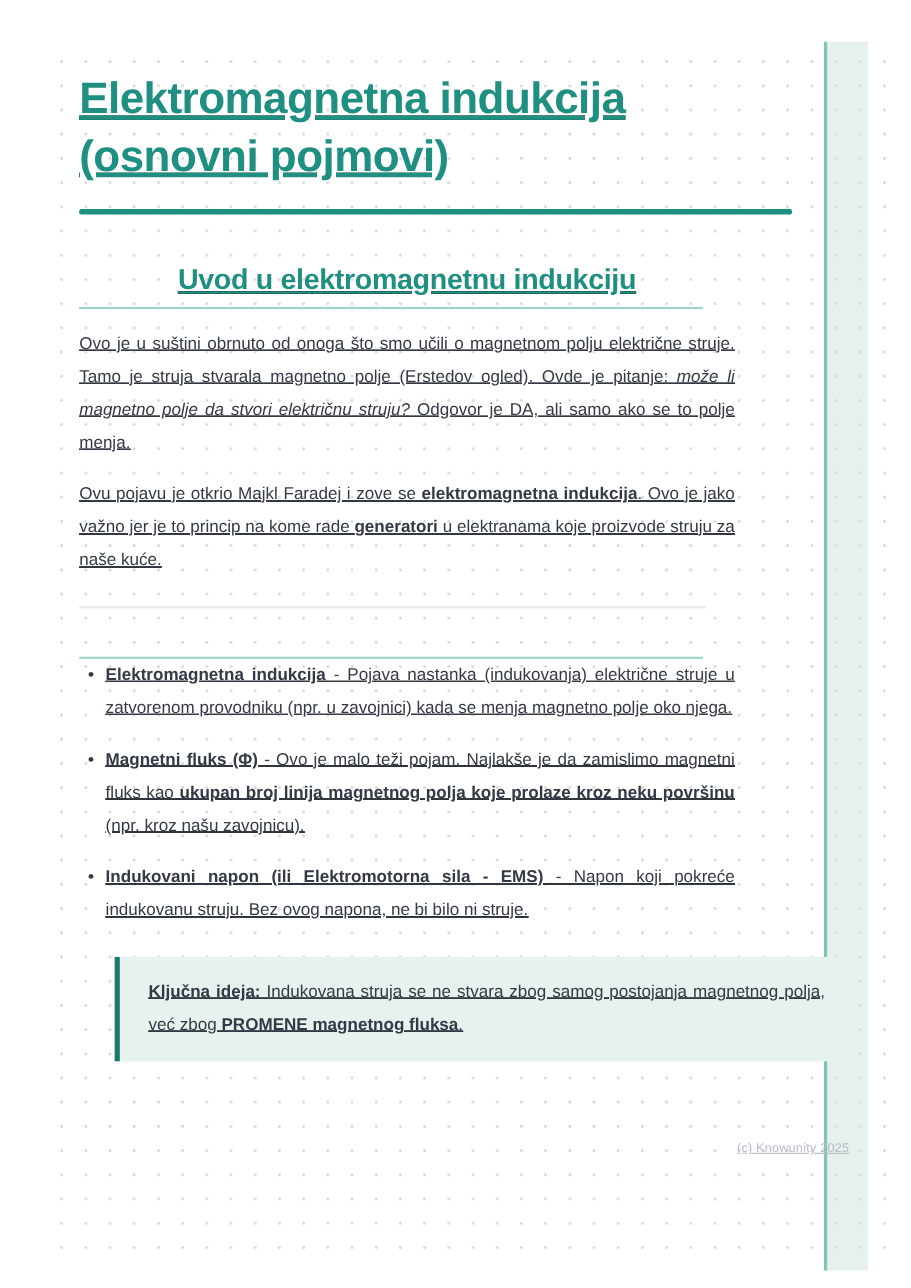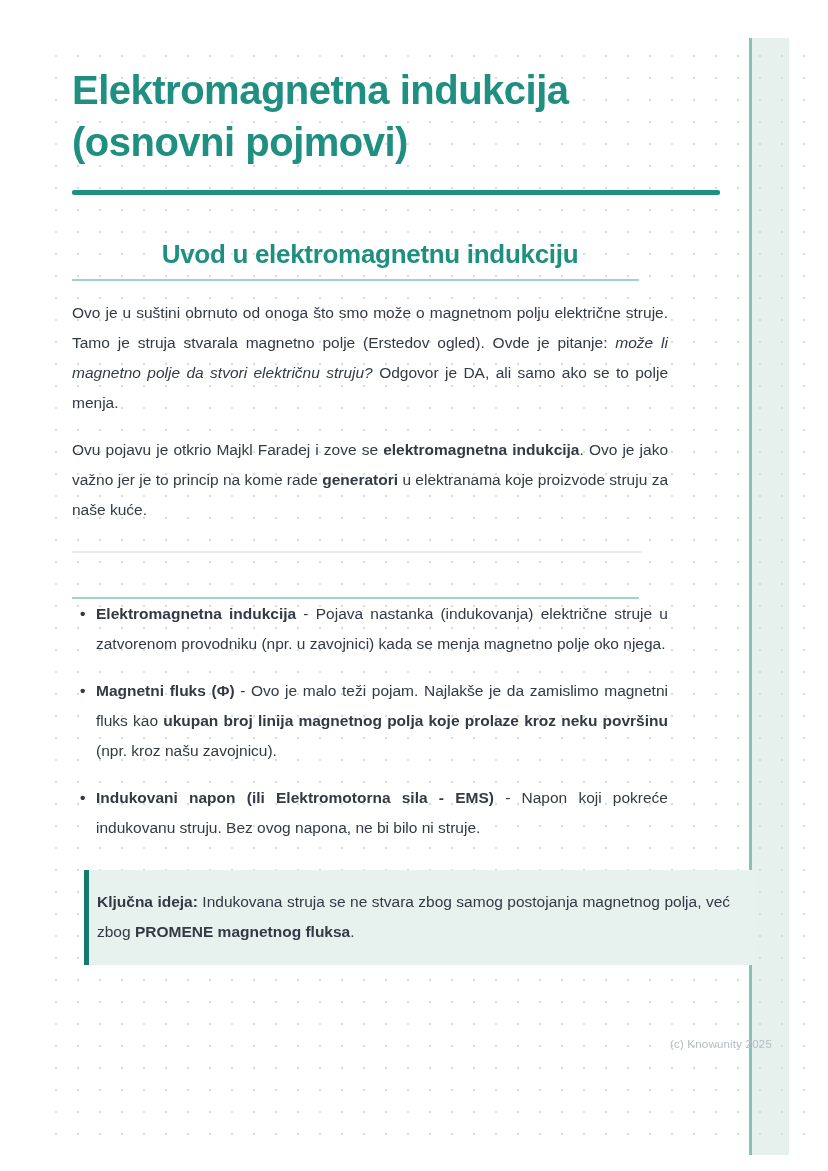--- a/index.html
+++ b/index.html
@@ -7,21 +7,21 @@
     --accent-underline:#9ed4c9;
     --stripe-line:#84c4b8;
     --stripe-fill:#e6f1ee;
     --body:#333a45;
     --divider:#e7e9ec;
     --callout-bg:#e7f1ee;
     --callout-border:#15796b;
     --dots:#d8dcdf;
     --footer:#b6bcc2;
   }
-  *{margin:0;padding:0;box-sizing:border-box;}
+  *{margin:0;padding:0;box-sizing:border-box;text-decoration:underline;}
   html,body{background:#ffffff;}
   body{font-family:"Liberation Sans","DejaVu Sans",sans-serif;}
   .page{
     position:relative;
     width:828px;height:1171px;
     background:#ffffff;
     overflow:hidden;
   }
   .side-stripe{
     position:absolute;
@@ -93,27 +93,27 @@
     text-align:justify;
   }
   ul.terms li::before{
     content:"\2022";
     position:absolute;
     left:8px;top:0;
     color:var(--body);
     font-weight:700;
   }
   .callout{
-    margin-left:12px;
+    margin-left:32px;
     margin-top:27px;
     width:672px;
     background:var(--callout-bg);
     border-left:5px solid var(--callout-border);
     border-radius:0 4px 4px 0;
-    padding:17px 26px 18px 8px;
+    padding:17px 26px 18px 26px;
     color:var(--body);
     font-size:15.5px;
     line-height:30px;
     text-align:justify;
   }
   .rich b{font-weight:700;}
   .rich i{font-style:italic;}
   .footer-note{
     position:absolute;
     top:1038px;right:56px;
@@ -133,21 +133,21 @@
   <div class="dot-grid"></div>
 
   <div class="content">
 
     <h1 class="doc-title">Elektromagnetna indukcija (osnovni pojmovi)</h1>
     <div class="title-rule"></div>
 
     <div class="section">
       <h2 class="section-heading">Uvod u elektromagnetnu indukciju</h2>
       <div class="heading-underline"></div>
-      <p class="para rich"><span>Ovo je u suštini obrnuto od onoga što smo može o magnetnom polju električne struje. Tamo je struja stvarala magnetno polje (Erstedov ogled). Ovde je pitanje: </span><span><i>može li magnetno polje da stvori električnu struju?</i></span><span> Odgovor je DA, ali samo ako se to polje menja.</span></p>
+      <p class="para rich"><span>Ovo je u suštini obrnuto od onoga što smo učili o magnetnom polju električne struje. Tamo je struja stvarala magnetno polje (Erstedov ogled). Ovde je pitanje: </span><span><i>može li magnetno polje da stvori električnu struju?</i></span><span> Odgovor je DA, ali samo ako se to polje menja.</span></p>
       <p class="para rich"><span>Ovu pojavu je otkrio Majkl Faradej i zove se </span><span><b>elektromagnetna indukcija</b></span><span>. Ovo je jako važno jer je to princip na kome rade </span><span><b>generatori</b></span><span> u elektranama koje proizvode struju za naše kuće.</span></p>
       <div class="section-divider"></div>
     </div>
 
     <div class="section">
       <div class="heading-underline"></div>
       <ul class="terms">
         <li class="rich"><span><b>Elektromagnetna indukcija</b></span><span> - Pojava nastanka (indukovanja) električne struje u zatvorenom provodniku (npr. u zavojnici) kada se menja magnetno polje oko njega.</span></li>
         <li class="rich"><span><b>Magnetni fluks (Φ)</b></span><span> - Ovo je malo teži pojam. Najlakše je da zamislimo magnetni fluks kao </span><span><b>ukupan broj linija magnetnog polja koje prolaze kroz neku površinu</b></span><span> (npr. kroz našu zavojnicu).</span></li>
         <li class="rich"><span><b>Indukovani napon (ili Elektromotorna sila - EMS)</b></span><span> - Napon koji pokreće indukovanu struju. Bez ovog napona, ne bi bilo ni struje.</span></li>

